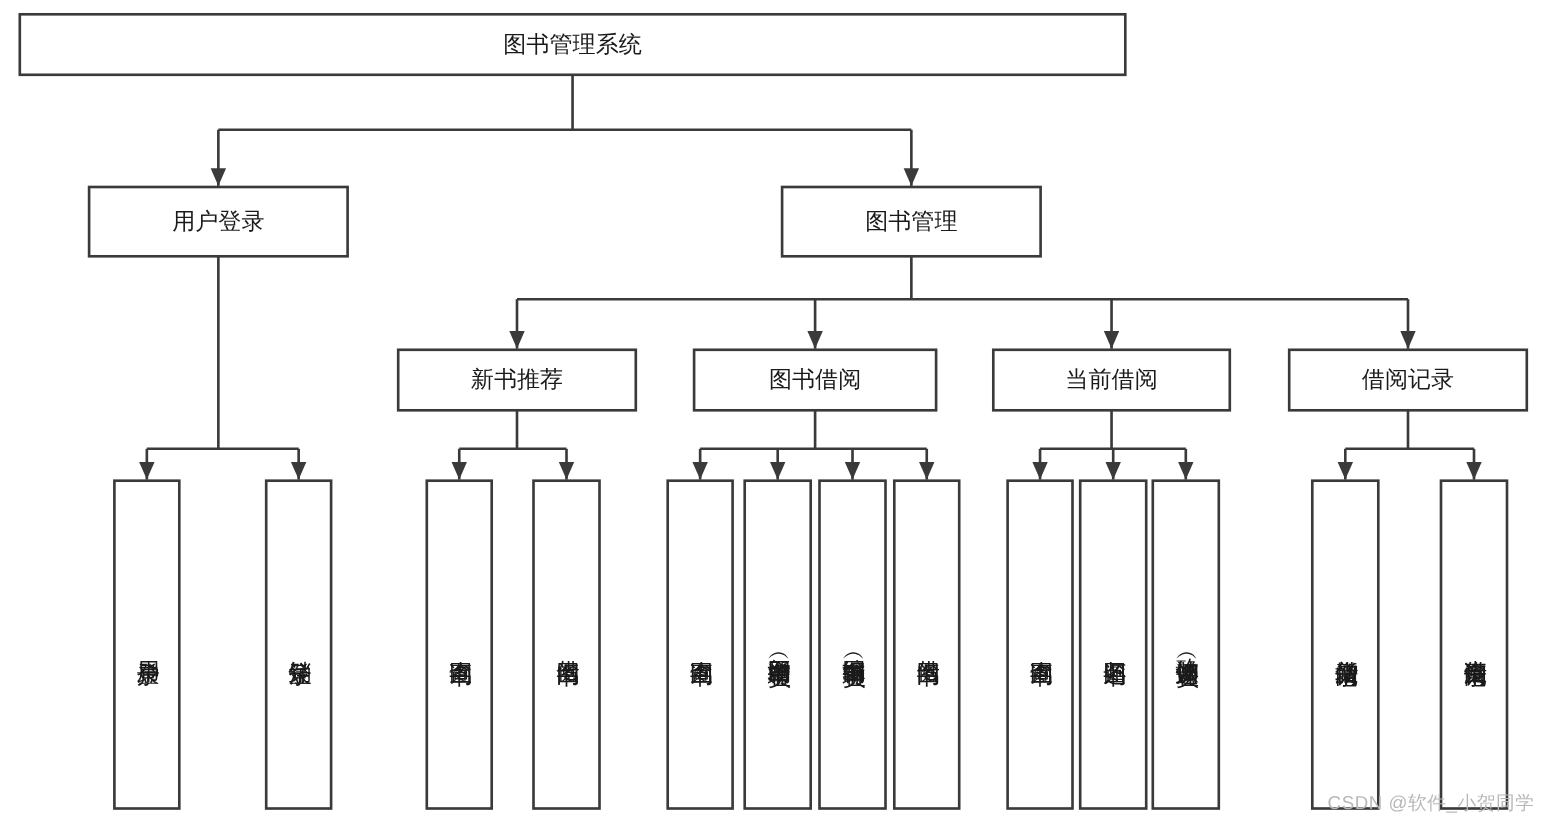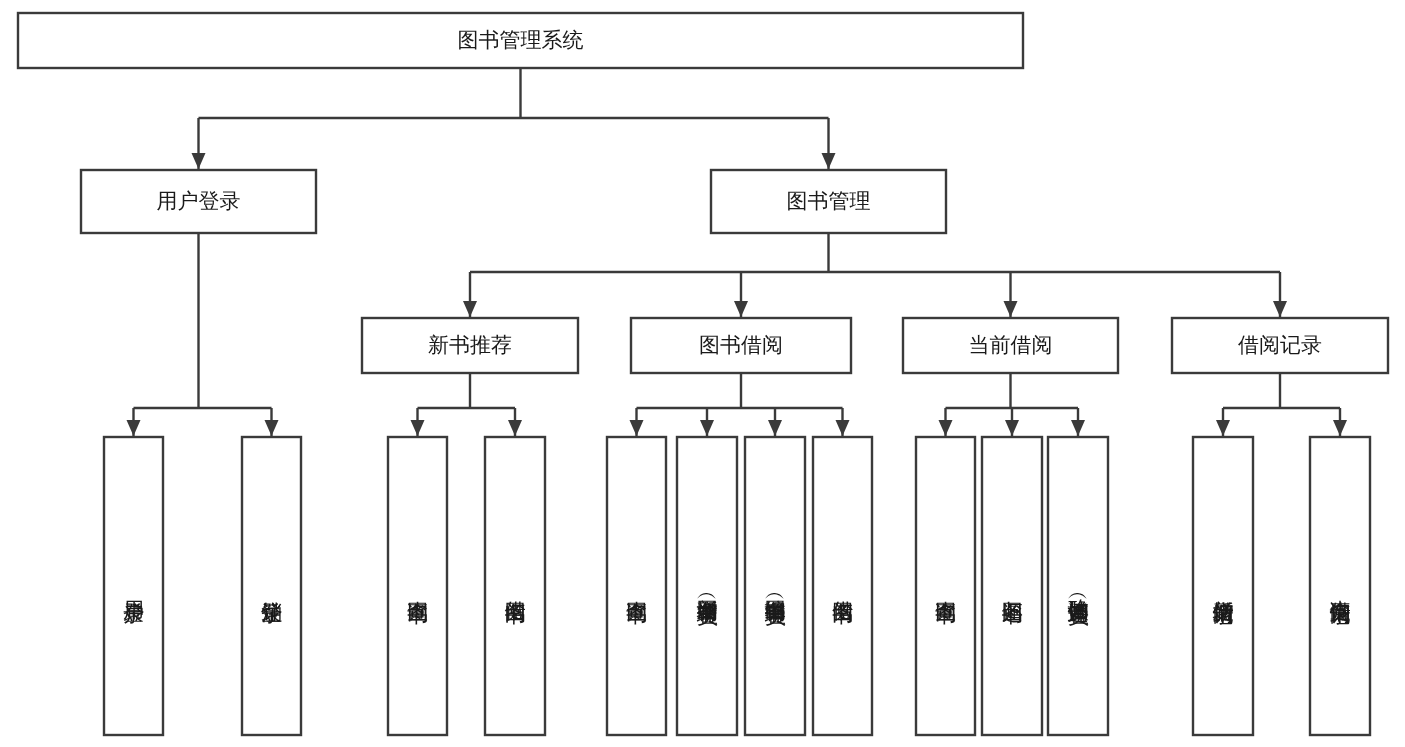--- a/index.html
+++ b/index.html
@@ -182,13 +182,14 @@
       <div class="node-label-v" style="left: 607px; top: 437px; width: 59px; height: 298px;">查询图书</div>
       <div class="node-label-v" style="left: 677px; top: 437px; width: 60px; height: 298px;">新增图书（管理员）</div>
       <div class="node-label-v" style="left: 745px; top: 437px; width: 60px; height: 298px;">编辑图书（管理员）</div>
       <div class="node-label-v" style="left: 813px; top: 437px; width: 59px; height: 298px;">借阅图书</div>
       <div class="node-label-v" style="left: 916px; top: 437px; width: 59px; height: 298px;">查询图书</div>
       <div class="node-label-v" style="left: 982px; top: 437px; width: 60px; height: 298px;">归还图书</div>
       <div class="node-label-v" style="left: 1048px; top: 437px; width: 60px; height: 298px;">确认归还（管理员）</div>
       <div class="node-label-v" style="left: 1193px; top: 437px; width: 60px; height: 298px;">新增借阅记录</div>
       <div class="node-label-v" style="left: 1310px; top: 437px; width: 60px; height: 298px;">查询借阅记录</div>
     </div>
+  <div class="watermark">CSDN @软件_小贺同学</div>
 </div>
 
 </body></html>

